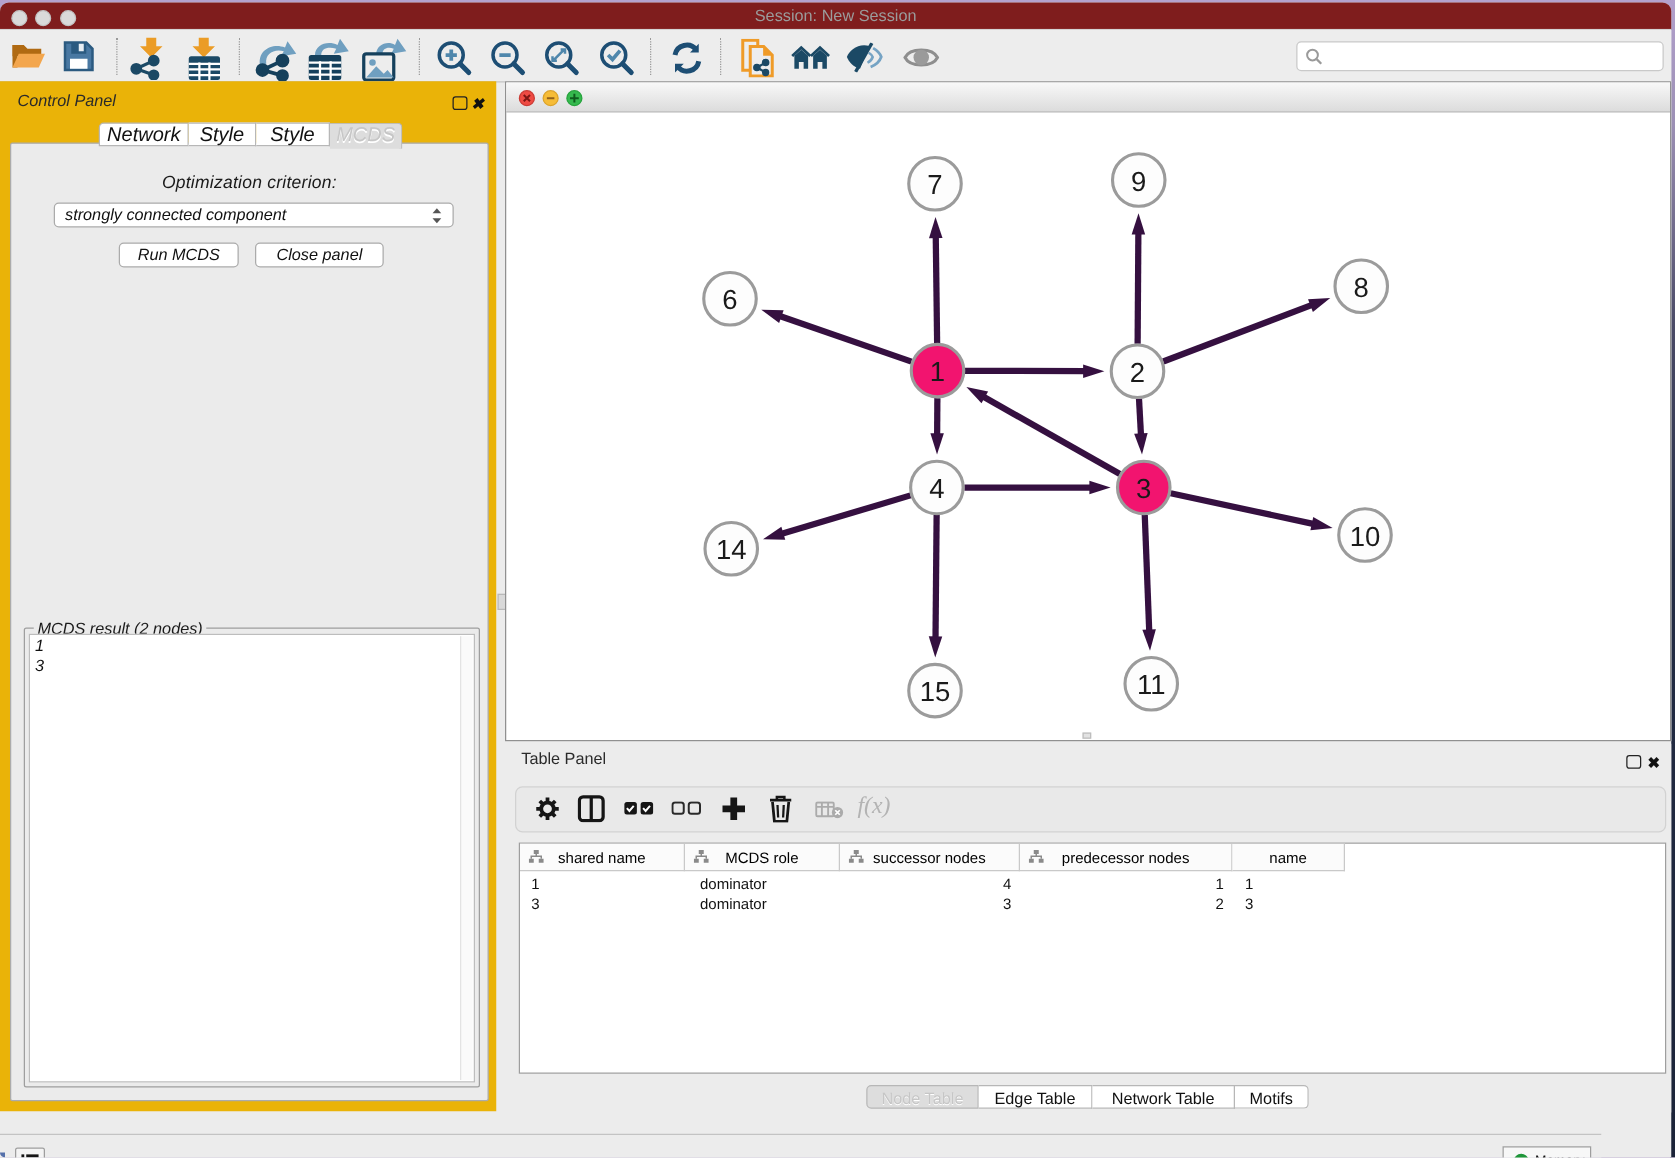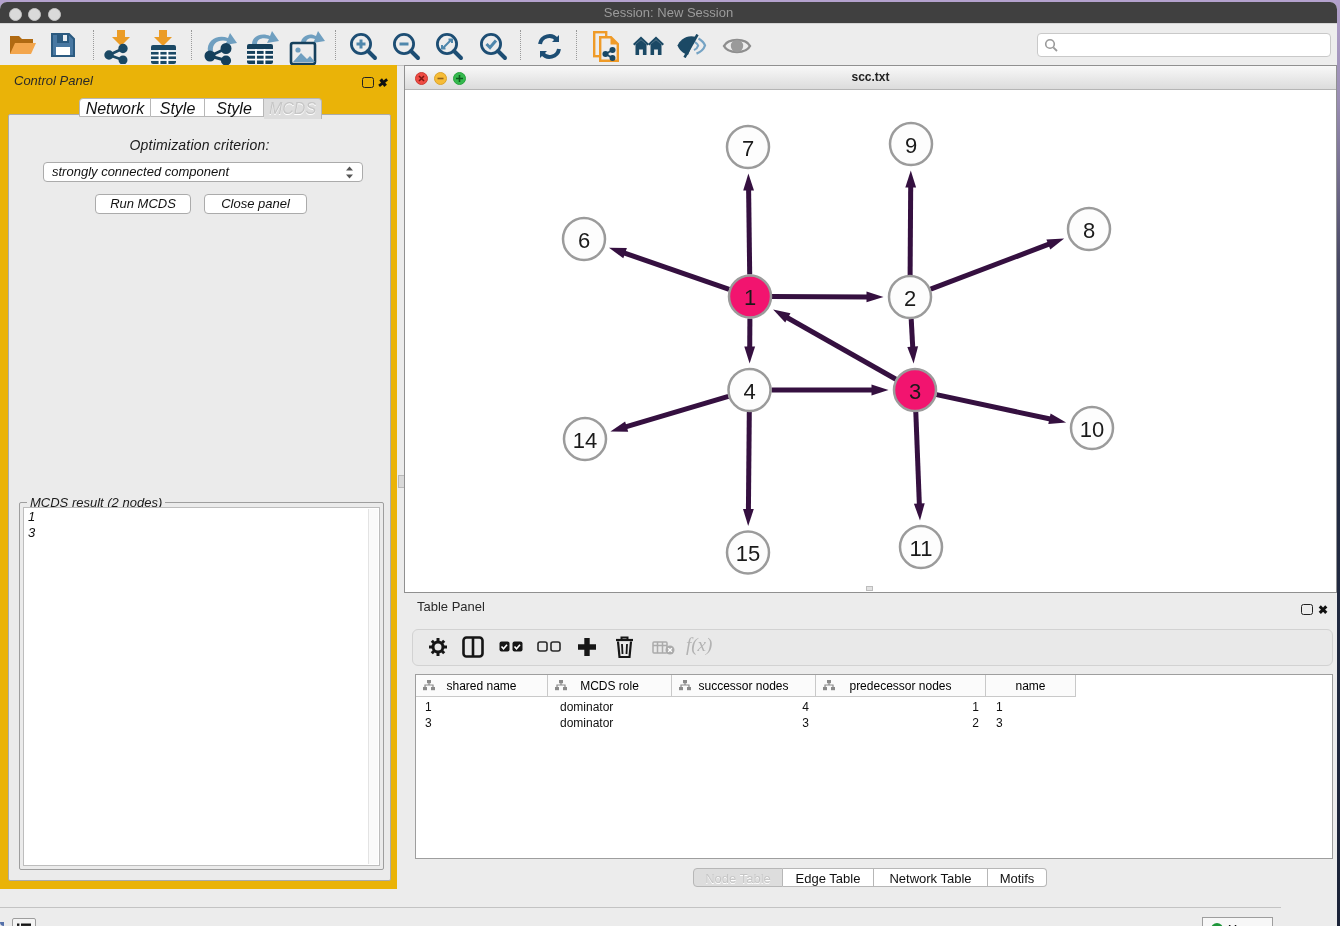--- a/index.html
+++ b/index.html
@@ -1,20 +1,20 @@
 <!DOCTYPE html>
 <html><head>
 <meta charset="utf-8">
 <style>
 html,body{margin:0;padding:0;}
 body{width:1340px;height:926px;position:relative;overflow:hidden;
  font-family:"Liberation Sans",sans-serif;background:#b4a2ce;}
 #desk-right{position:absolute;right:0;top:0;width:4px;height:926px;background:linear-gradient(#b2a0cc 0px,#9b8fb4 100px,#4a4a66 260px,#232c44 450px,#1b2338 926px);}
 #win{position:absolute;left:0;top:2px;width:1337px;height:924px;background:#ececec;border-radius:7px 7px 0 0;}
-#titlebar{position:absolute;left:0;top:0;width:100%;height:21px;background:#404040;border-radius:7px 7px 0 0;border-bottom:1px solid #d4d4d4;}
+#titlebar{position:absolute;left:0;top:0;width:100%;height:21px;background:#7f1d1d;border-radius:7px 7px 0 0;border-bottom:1px solid #d4d4d4;}
 .tl{position:absolute;top:6px;width:11px;height:11px;border-radius:50%;background:#dadada;border:1px solid #c2c2c2;}
 #title-text{position:absolute;top:3px;left:0;width:100%;text-align:center;color:#9b9b9b;font-size:13px;}
 #toolbar{position:absolute;left:0;top:22px;width:100%;height:41px;background:#ededed;border-bottom:1px solid #c3c3c3;}
 .sep{position:absolute;top:6px;height:30px;width:0;border-left:1px dotted #9a9a9a;}
 .ticon{position:absolute;top:0;}
 #searchbox{position:absolute;left:1037px;top:9px;width:292px;height:22px;background:#fff;border:1px solid #c9c9c9;border-radius:4px;}
 
 #cpanel{position:absolute;left:0;top:63px;width:397px;height:824px;background:#eab308;font-style:italic;}
 .ptitle{font-size:13px;color:#2a2a2a;}
 .float-ic{position:absolute;width:10px;height:9px;border:1.5px solid #222;border-radius:2.5px;}
@@ -248,21 +248,20 @@
       <div class="mac" style="left:29px;background:#f6bc37;border:1px solid #dba32b;">
         <svg width="11" height="11" viewBox="0 0 11 11">
             <path d="M2.5 5.5 H8.5" stroke="#90601a" stroke-width="1.6"></path>
           </svg>
       </div>
       <div class="mac" style="left:48px;background:#35b94e;border:1px solid #27a33d;">
         <svg width="11" height="11" viewBox="0 0 11 11">
             <path d="M5.5 2 V9 M2 5.5 H9" stroke="#0e5c1d" stroke-width="1.6"></path>
           </svg>
       </div>
-      <div class="t">scc.txt</div>
     </div>
     <svg id="graph" style="position:absolute;left:-1px;top:22px;" width="929" height="502" viewBox="0 0 929 502">
       <g stroke="#351040" stroke-width="5">
         <line x1="345.7" y1="186.5" x2="344.6" y2="100.5"></line>
         <line x1="325.2" y1="201.3" x2="219.2" y2="164.6"></line>
         <line x1="368.0" y1="208.6" x2="464.5" y2="208.9"></line>
         <line x1="345.9" y1="230.5" x2="345.7" y2="260.5"></line>
         <line x1="506.1" y1="187.0" x2="506.7" y2="97.5"></line>
         <line x1="526.6" y1="201.2" x2="646.2" y2="155.7"></line>
         <line x1="507.2" y1="231.0" x2="508.8" y2="260.6"></line>

